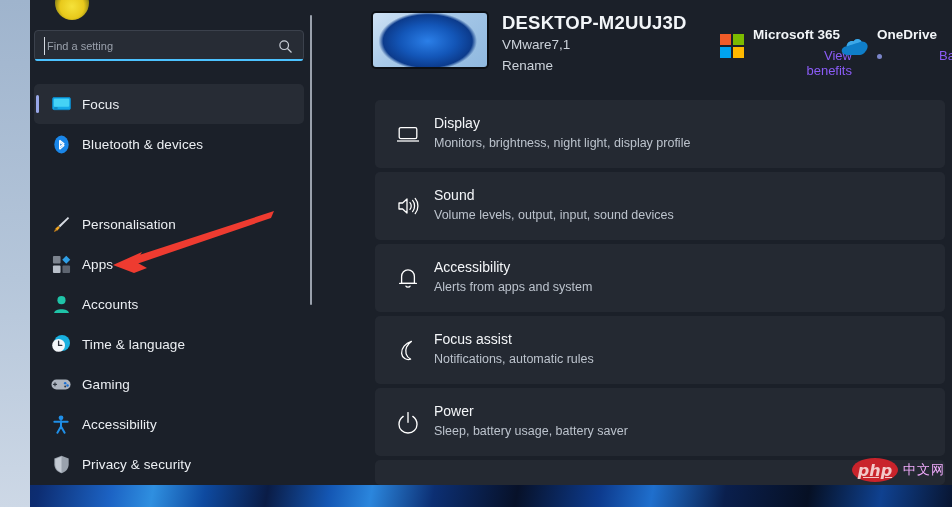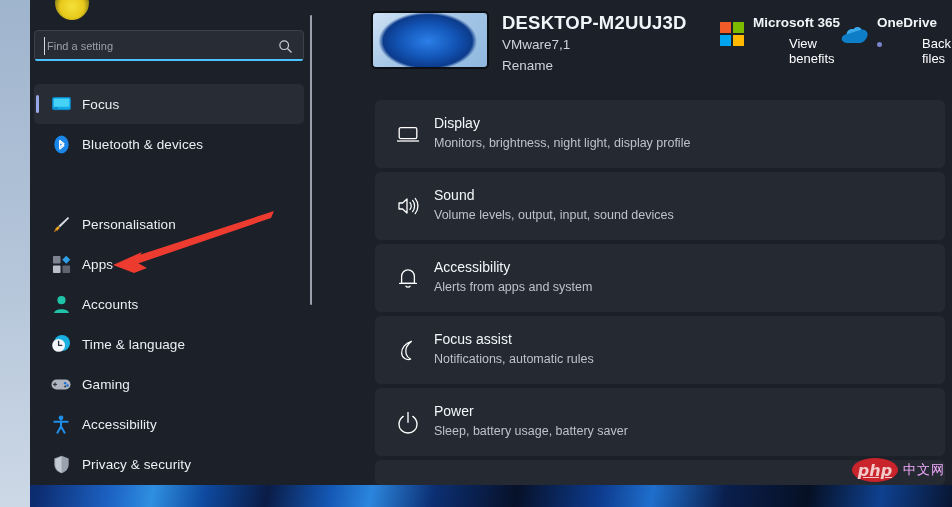--- a/index.html
+++ b/index.html
@@ -89,25 +89,25 @@
     border:2px solid #0c0f14; border-radius:5px; overflow:hidden;
     background:
       radial-gradient(ellipse 60% 75% at 48% 52%, #2b7fe8 0%, #1356b8 40%, #0c3b8c 65%, transparent 72%),
       radial-gradient(ellipse 38% 50% at 36% 45%, #7fc2f5 0%, #3a8fe0 50%, transparent 70%),
       linear-gradient(140deg,#cfe2f4 0%,#a8c9e8 40%,#8fb8df 100%);
   }
   #device-name { position:absolute; left:131px; top:1px; font-size:18.5px; font-weight:bold; color:#f2f5f8; letter-spacing:.2px; }
   #device-model { position:absolute; left:131px; top:26px; font-size:13.5px; color:#ccd2da;text-align:right; }
   #device-rename { position:absolute; left:131px; top:47px; font-size:13.5px; color:#ccd2da; }
 
-  .header-tile { position:absolute; top:0; height:46px; }
+  .header-tile { position:absolute; top:12px; height:46px;text-align:right; }
   #ms365-tile { left:341px; width:140px; }
   #onedrive-tile { left:465px; width:150px; }
   .tile-title { position:absolute; left:41px; top:4px; font-size:13.5px; font-weight:bold; color:#f2f5f8; }
-  .tile-sub { position:absolute; left:41px; top:25px; font-size:13px; color:#ffffff;margin-left:36px; }
+  .tile-sub { position:absolute; left:41px; top:25px; font-size:13px; color:#8b5cf6;margin-left:36px; }
   .tile-sub.with-dot { left:50px; }
   .tile-dot { position:absolute; left:41px; top:31px; width:5px; height:5px; border-radius:50%; background:#7b85c9; }
   .ms-logo { position:absolute; left:8px; top:11px; width:24px; height:24px; display:grid; grid-template:1fr 1fr / 1fr 1fr; gap:2px; }
   .ms-logo i { display:block; }
   #onedrive-icon { position:absolute; left:4px; top:12px; }
 
   .card {
     position:absolute; left:35px; width:570px; height:68px;
     background:#242932; border-radius:5px;
   }

